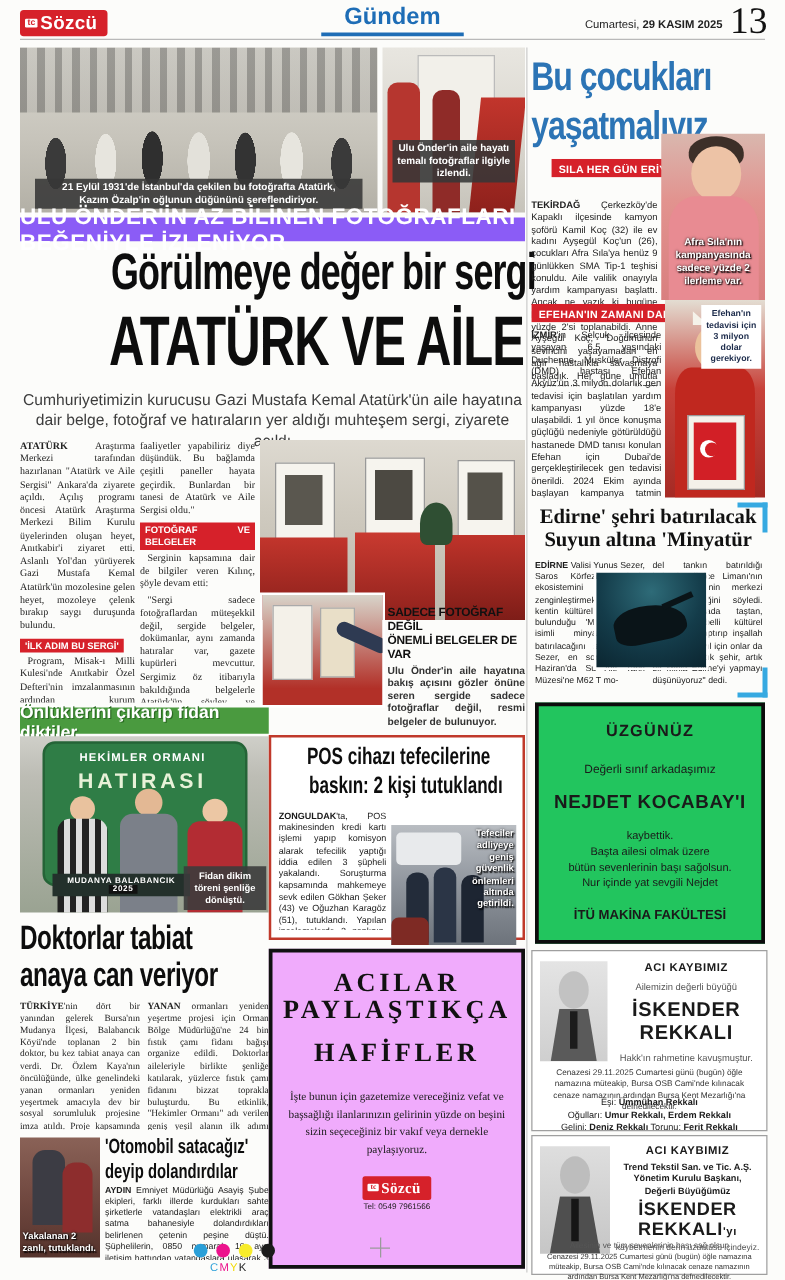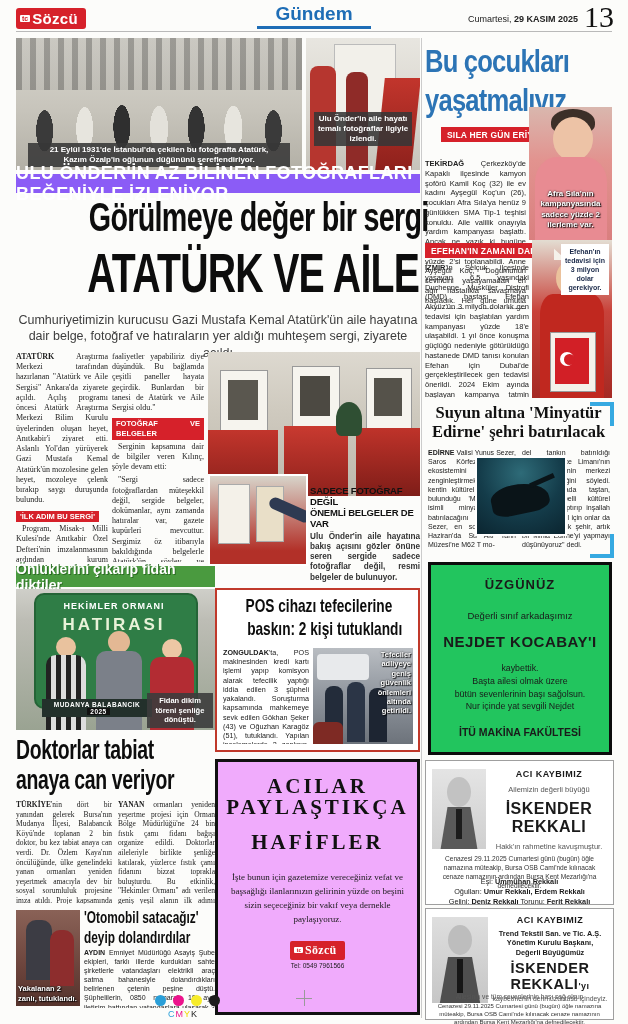--- a/index.html
+++ b/index.html
@@ -202,22 +202,22 @@
     <div class="abs" style="left:23px;top:98px;width:34px;height:46px;background:#d21f26;"></div>
     <div class="abs" style="left:28px;top:112px;width:14px;height:14px;border-radius:50%;background:#fff;"></div>
     <div class="abs" style="left:32px;top:114px;width:11px;height:11px;border-radius:50%;background:#d21f26;"></div>
     <div class="abs" style="right:3px;top:4px;width:44px;background:#fff;padding:3px 2px;font-size:7px;font-weight:bold;color:#1b2a4a;text-align:center;line-height:1.3;">Efehan'ın tedavisi için 3 milyon dolar gerekiyor.</div>
   </div>
 
   <div class="abs" style="left:425px;top:404px;width:187px;height:152px;">
     <div class="corner" style="right:-2px;top:-2px;border-width:4px 4px 0 0;"></div>
     <div class="corner" style="right:-2px;bottom:-2px;border-width:0 4px 4px 0;"></div>
     <div class="serif-hl">
+      <div>Edirne' şehri batırılacak</div>
       <div>Suyun altına 'Minyatür</div>
-      <div>Edirne' şehri batırılacak</div>
     </div>
     <div style="position:absolute;left:3px;top:44px;width:88px;height:104px;overflow:hidden;font-size:7px;line-height:1.32;text-align:justify;">
       <b>EDİRNE</b>
       <span>Valisi Yunus Sezer, Saros Körfezi'ne, deniz ekosistemini zenginleştirmek adına, kentin kültürel değerlerinin bulunduğu 'Minia Edirne' isimli minyatür şehir batırılacağını söyledi. Vali Sezer, en son geçen 3 Haziran'da Su Altı Tarih Müzesi'ne M62 T mo-</span>
     </div>
     <div style="position:absolute;left:97px;top:44px;width:88px;height:104px;overflow:hidden;font-size:7px;line-height:1.32;text-align:justify;">del tankın batırıldığı bölgede, İbrice Limanı'nın dalış turizminin merkezi haline geldiğini söyledi. Sezer, "Orada taştan, Edirne'nin belli kültürel değerlerini yaptırıp inşallah önümüzdeki yıl için onlar da orada bir batık şehir, artık bir Minia Edirne'yi yapmayı düşünüyoruz" dedi.</div>
     <div class="photo" style="left:50px;top:52px;width:88px;height:76px;border:2px solid #fff;
          background:radial-gradient(circle at 50% 20%,#2e6b78 0%,#143c4a 55%,#0b2530 100%);">
       <div class="abs" style="left:14px;top:26px;width:58px;height:30px;background:#0a1418;border-radius:40% 60% 30% 30%;transform:rotate(-12deg);"></div>
       <div class="abs" style="left:52px;top:20px;width:26px;height:5px;background:#0a1418;transform:rotate(-24deg);"></div>
@@ -340,21 +340,21 @@
   <div class="abs pos-box" style="left:215px;top:588px;width:201px;height:160px;">
     <div style="text-align:center;margin-top:5px;white-space:nowrap;">
       <span class="pos-hl">POS cihazı tefecilerine</span><br>
       <span class="pos-hl">baskın: 2 kişi tutuklandı</span>
     </div>
     <div class="jt clip" style="position:absolute;left:6px;top:58px;width:86px;height:96px;font-size:7.2px;line-height:1.28;">
       <b>ZONGULDAK</b><span>'ta, POS makinesinden kredi kartı işlemi yapıp komisyon alarak tefecilik yaptığı iddia edilen 3 şüpheli yakalandı. Soruşturma kapsamında mahkemeye sevk edilen Gökhan Şeker (43) ve Oğuzhan Karagöz (51), tutuklandı.</span>
       <span>Yapılan incelemelerde 2 zanlının, POS cihazı alabilmek için bir ticarethane açtıkları, gerçek ticaret yapmadıkları öne sürüldü. 200'ü aşkın şikayetçi olan soruşturmada yüzde 40'lara varan komisyon alındığı belirlendi.</span>
       
     </div>
-    <div class="photo" style="left:96px;top:58px;width:100px;height:96px;
+    <div class="photo" style="left:96px;top:70px;width:100px;height:96px;
          background:linear-gradient(180deg,#b9bdc2 0%,#8f959d 50%,#6d737b 100%);">
       <div class="abs" style="left:4px;top:6px;width:52px;height:26px;background:#e8eaec;border-radius:4px;"></div>
       <div class="abs" style="left:12px;top:38px;width:18px;height:56px;background:#232c3a;border-radius:8px 8px 0 0;"></div>
       <div class="abs" style="left:34px;top:34px;width:18px;height:60px;background:#2b3546;border-radius:8px 8px 0 0;"></div>
       <div class="abs" style="left:56px;top:40px;width:18px;height:54px;background:#1d2532;border-radius:8px 8px 0 0;"></div>
       <div class="abs" style="left:0px;bottom:0px;width:30px;height:22px;background:#7e2a24;border-radius:6px 6px 0 0;"></div>
       <div class="abs shadowtext" style="right:2px;top:2px;width:48px;color:#fff;font-weight:bold;font-size:7.5px;text-align:right;line-height:1.25;">Tefeciler adliyeye geniş güvenlik önlemleri altında getirildi.</div>
     </div>
   </div>
 

